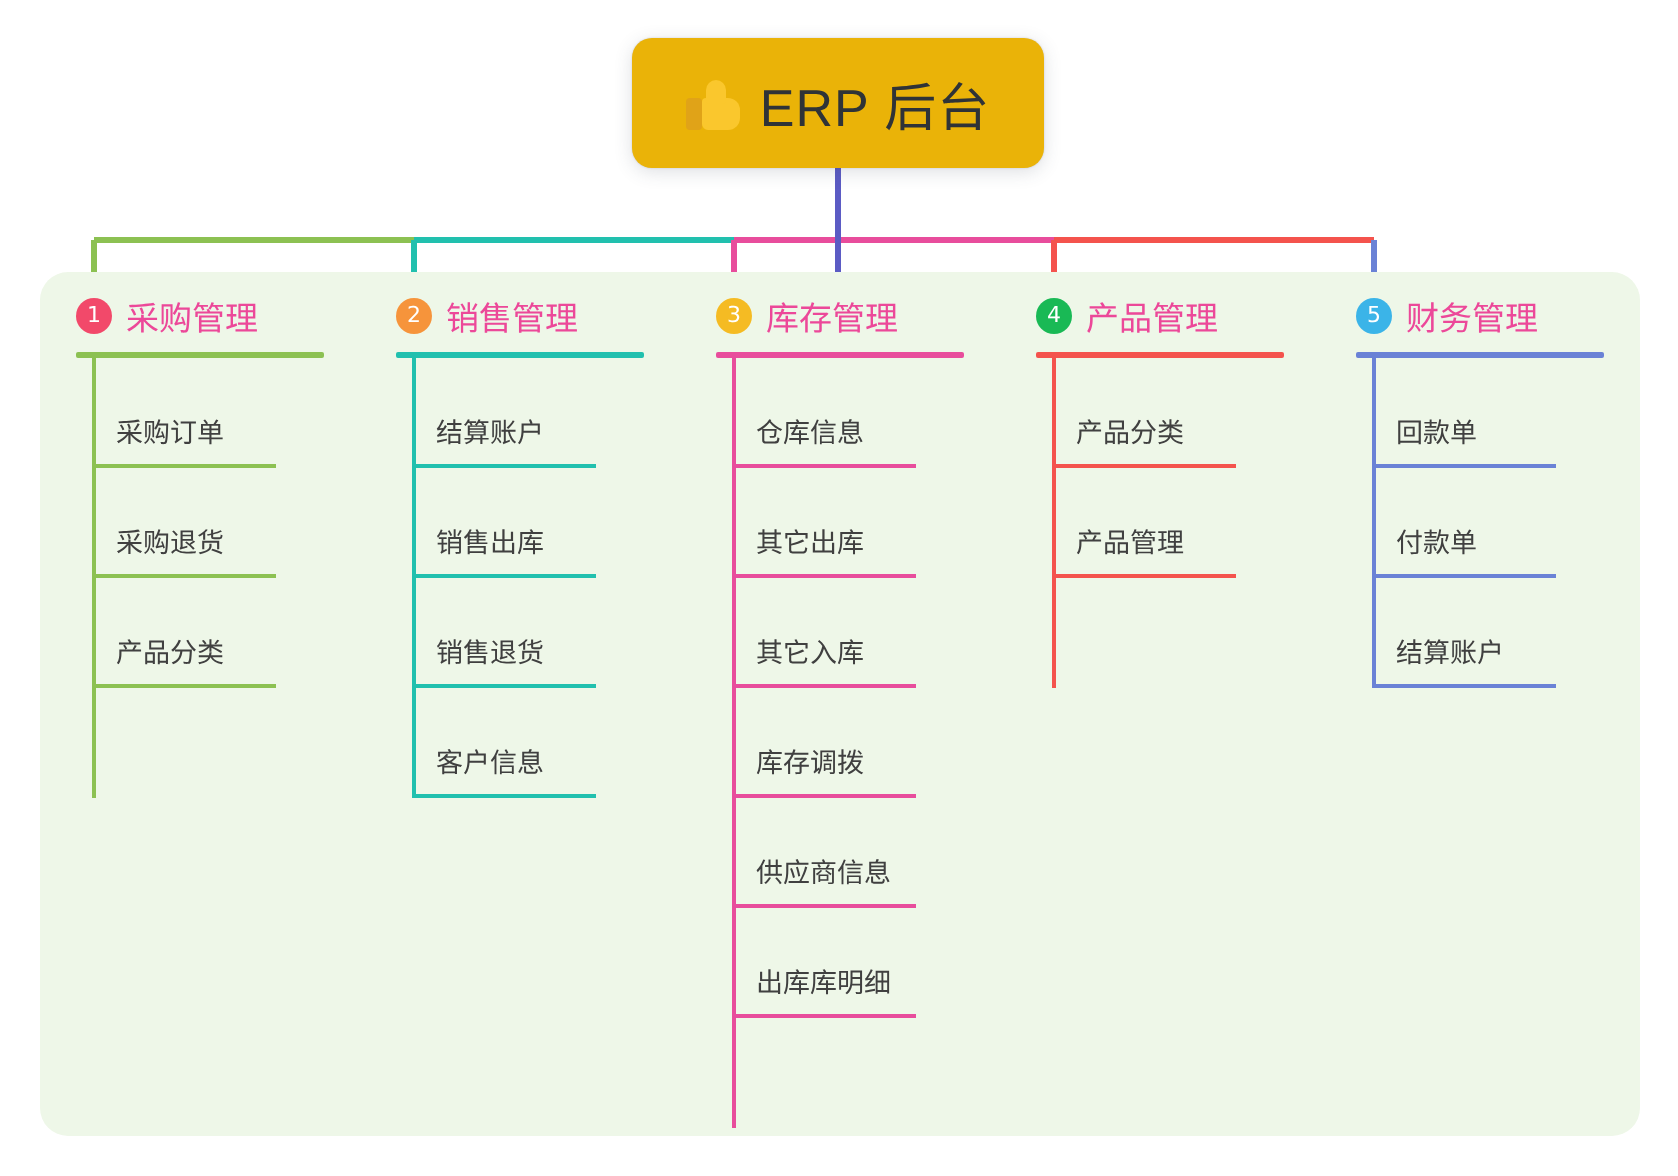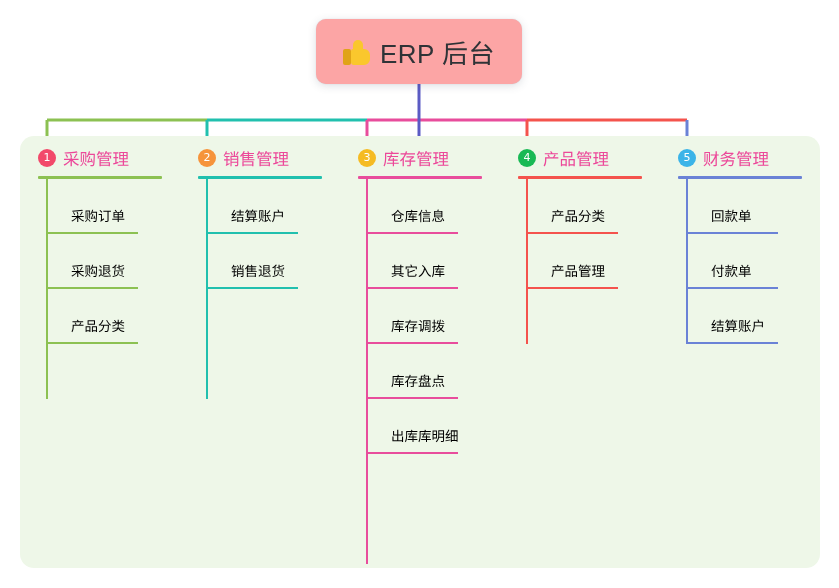--- a/index.html
+++ b/index.html
@@ -24,21 +24,21 @@
     height: 588px;
   }
 
   
   .root-card {
     position: absolute;
     left: 316px;
     top: 19px;
     width: 206px;
     height: 65px;
-    background: #fca5a5;
+    background: #eab308;
     border-radius: 10px;
     box-shadow: 0 2px 9px rgba(60,70,90,.17), 0 0 1px rgba(60,70,90,.22);
     display: flex;
     align-items: center;
     justify-content: center;
     gap: 9px;
     box-sizing: border-box;
   }
   .root-emoji {
     font-size: 26px;
@@ -158,24 +158,24 @@
     left: 0;
     top: 43px;
     width: 160px;
   }
   .leaf {
     position: relative;
     height: 55px;
   }
   .leaf-label {
     position: absolute;
-    left: 51px;
+    left: 38px;
     bottom: 9px;
     font-size: 13.5px;
-    color: #000000;
+    color: #404040;
     white-space: nowrap;
   }
   .leaf-rule {
     position: absolute;
     left: 26px;
     bottom: 0;
     width: 92px;
     height: 1.6px;
   }
 </style>
@@ -241,47 +241,59 @@
           <span class="col-title">销售管理</span>
         </div>
         <div class="col-rule" style="background: rgb(33, 192, 174);"></div>
         <div class="spine" style="background: rgb(33, 192, 174); height: 220px;"></div>
         <div class="leaves">
           <div class="leaf">
             <span class="leaf-label">结算账户</span>
             <div class="leaf-rule" style="background: rgb(33, 192, 174);"></div>
           </div>
           <div class="leaf">
+            <span class="leaf-label">销售出库</span>
+            <div class="leaf-rule" style="background: rgb(33, 192, 174);"></div>
+          </div>
+          <div class="leaf">
             <span class="leaf-label">销售退货</span>
             <div class="leaf-rule" style="background: rgb(33, 192, 174);"></div>
           </div>
+          <div class="leaf">
+            <span class="leaf-label">客户信息</span>
+            <div class="leaf-rule" style="background: rgb(33, 192, 174);"></div>
+          </div>
         </div>
       </div>
       <div class="column" style="left: 340px;">
         <div class="col-head">
           <span class="badge" style="background: rgb(245, 187, 35);">3</span>
           <span class="col-title">库存管理</span>
         </div>
         <div class="col-rule" style="background: rgb(232, 77, 156);"></div>
         <div class="spine" style="background: rgb(232, 77, 156); height: 385px;"></div>
         <div class="leaves">
           <div class="leaf">
             <span class="leaf-label">仓库信息</span>
             <div class="leaf-rule" style="background: rgb(232, 77, 156);"></div>
           </div>
           <div class="leaf">
+            <span class="leaf-label">其它出库</span>
+            <div class="leaf-rule" style="background: rgb(232, 77, 156);"></div>
+          </div>
+          <div class="leaf">
             <span class="leaf-label">其它入库</span>
             <div class="leaf-rule" style="background: rgb(232, 77, 156);"></div>
           </div>
           <div class="leaf">
             <span class="leaf-label">库存调拨</span>
             <div class="leaf-rule" style="background: rgb(232, 77, 156);"></div>
           </div>
           <div class="leaf">
-            <span class="leaf-label">库存盘点</span>
+            <span class="leaf-label">供应商信息</span>
             <div class="leaf-rule" style="background: rgb(232, 77, 156);"></div>
           </div>
           <div class="leaf">
             <span class="leaf-label">出库库明细</span>
             <div class="leaf-rule" style="background: rgb(232, 77, 156);"></div>
           </div>
         </div>
       </div>
       <div class="column" style="left: 500px;">
         <div class="col-head">

